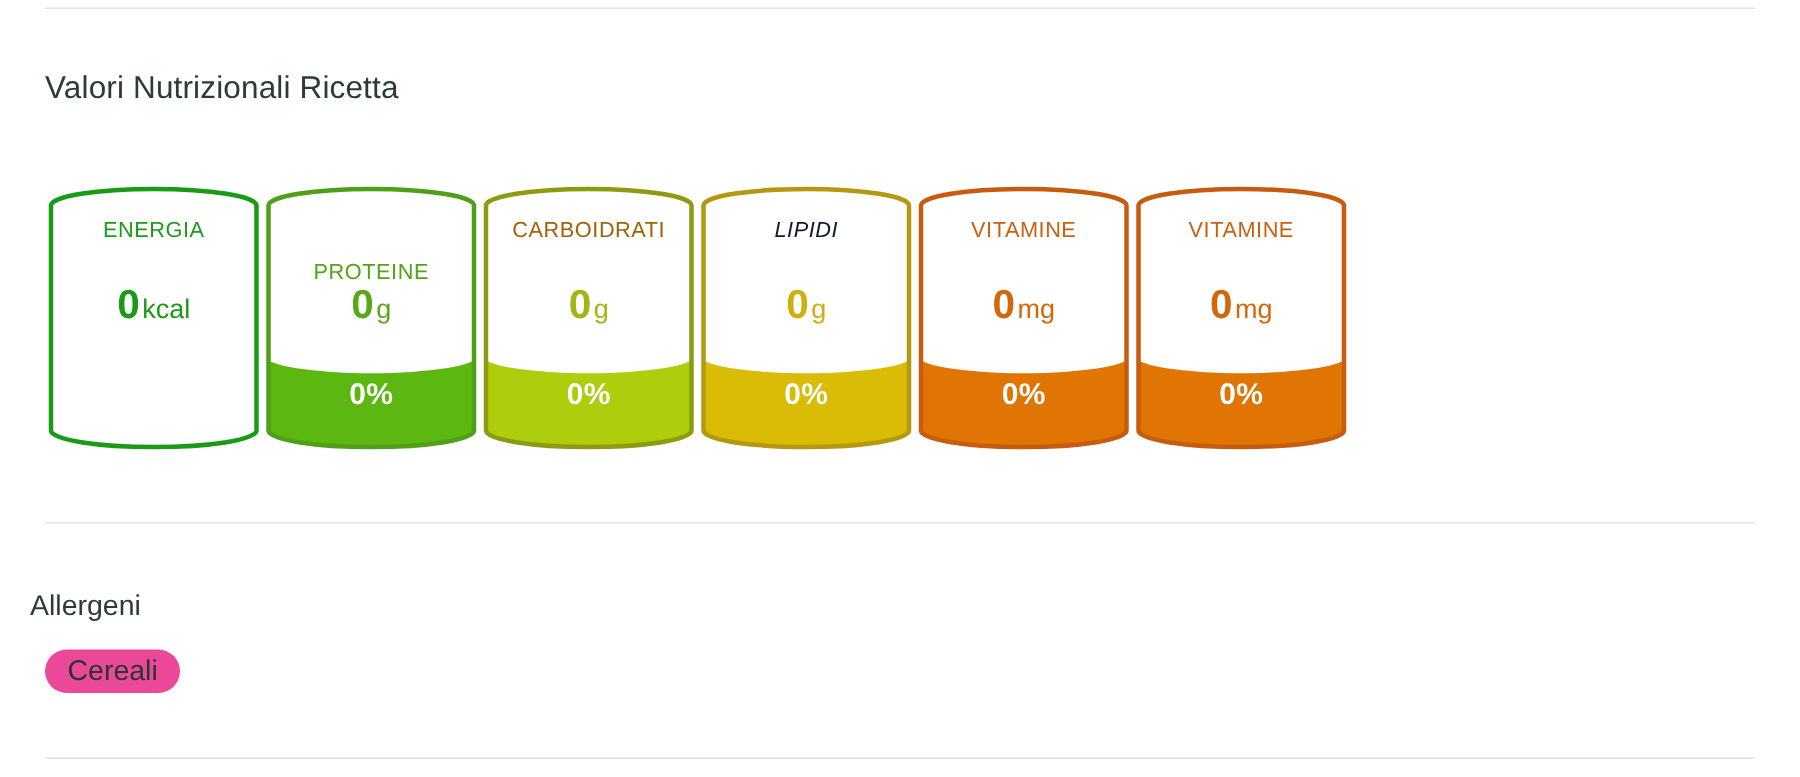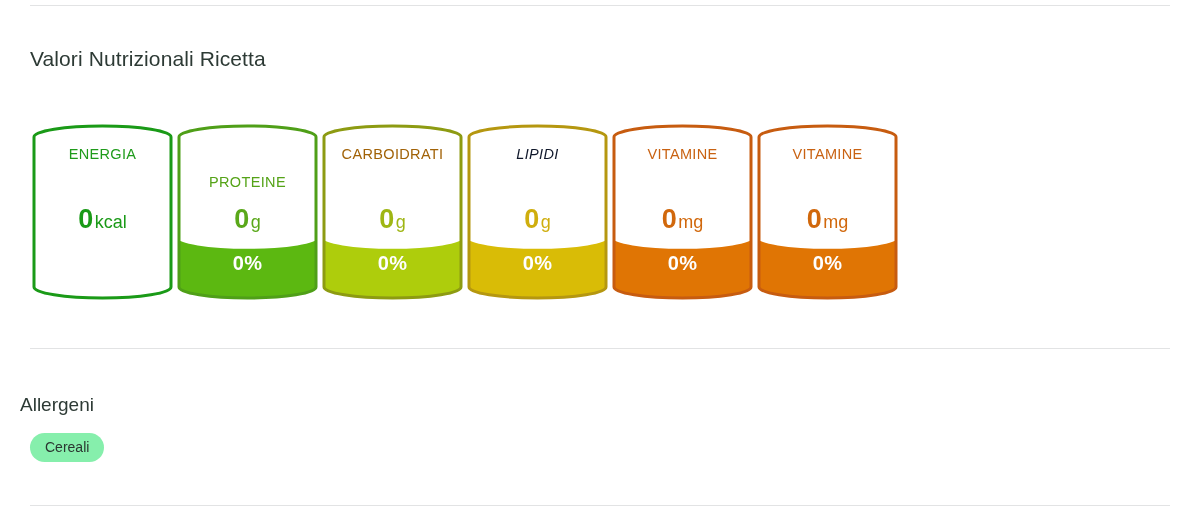--- a/index.html
+++ b/index.html
@@ -71,21 +71,21 @@
     left: -6px;
     width: 157px;
     text-align: center;
     font-size: 14.5px;
     font-weight: 400;
     letter-spacing: 0.35px;
     white-space: nowrap;
   }
   .jar-value {
     position: absolute;
-    top: 78px;
+    top: 62px;
     left: 0;
     width: 145px;
     text-align: center;
     white-space: nowrap;
   }
   .jar-value .num {
     font-size: 27px;
     font-weight: 700;
     letter-spacing: -0.3px;
   }
@@ -118,27 +118,27 @@
     white-space: nowrap;
   }
   .chips {
     position: absolute;
     left: 30px;
     top: 433px;
     display: flex;
     gap: 8px;
   }
   .chip {
-    background: #86efac;
+    background: #ec4899;
     color: #2b3631;
     border-radius: 16px;
     height: 29px;
     line-height: 29px;
     padding: 0 15px;
-    font-size: 14px;
+    font-size: 19px;
     white-space: nowrap;
   }
 </style>
 </head>
 <body>
 
 <div class="page">
 
   <div class="divider top"></div>
   <div class="divider mid"></div>

